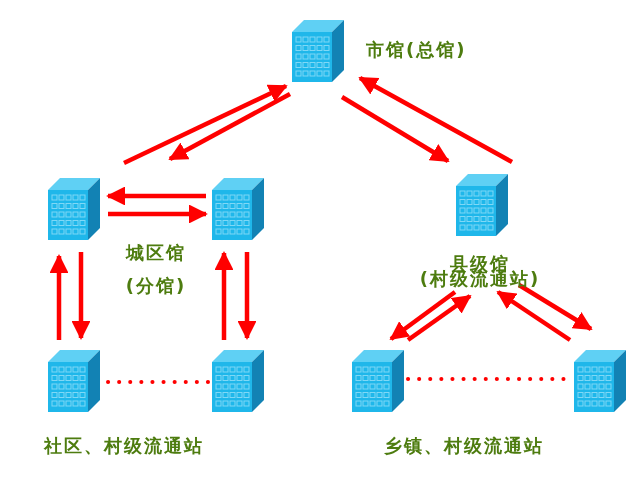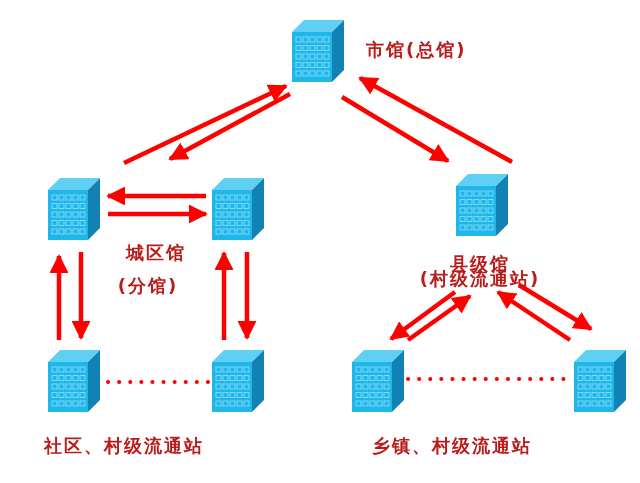--- a/index.html
+++ b/index.html
@@ -1,19 +1,19 @@
 <!DOCTYPE html>
 <html><head>
   <meta charset="utf-8">
   <style>
     html, body { margin: 0; padding: 0; background: #ffffff; }
     body { width: 640px; height: 483px; position: relative; overflow: hidden;
            font-family: "DejaVu Sans", sans-serif; }
     #diagram { position: absolute; left: 0; top: 0; width: 640px; height: 483px; }
-    .lbl { position: absolute; color: #b91c1c; font-family: "DejaVu Sans", sans-serif;
+    .lbl { position: absolute; color: #4d7c0f; font-family: "DejaVu Sans", sans-serif;
            font-size: 18px; font-weight: bold; letter-spacing: 2px; white-space: nowrap; }
     .lbl.center { text-align: center; }
   </style>
 </head>
 <body>
 
 <svg id="diagram" width="640" height="483" viewBox="0 0 640 483" xmlns="http://www.w3.org/2000/svg">
   <defs>
     <marker id="ah" viewBox="0 0 10 10" refX="9" refY="5" markerWidth="4.2" markerHeight="4.2" orient="auto">
       <path d="M0,0 L10,5 L0,10 Z" fill="#ff0000"></path>
@@ -282,19 +282,19 @@
         <rect x="18" y="51" width="5" height="5" fill="none" stroke="#7fd8f6" stroke-width="1"></rect>
         <rect x="25" y="51" width="5" height="5" fill="none" stroke="#7fd8f6" stroke-width="1"></rect>
         <rect x="32" y="51" width="5" height="5" fill="none" stroke="#7fd8f6" stroke-width="1"></rect>
       </g>
     </g>
 </svg>
 
 <div class="lbl" style="left:366px; top:38px;">市馆(总馆)</div>
 
 <div class="lbl center" style="left:116px; top:241px; width:80px;">城区馆</div>
-<div class="lbl center" style="left:104px; top:274px; width:88px;">(分馆)</div>
+<div class="lbl center" style="left:112px; top:274px; width:88px;">(分馆)</div>
 
 <div class="lbl center" style="left:430px; top:252px; width:100px;">县级馆</div>
 <div class="lbl center" style="left:405px; top:267px; width:150px;">(村级流通站)</div>
 
 <div class="lbl" style="left:44px; top:434px;">社区、村级流通站</div>
-<div class="lbl" style="left:372px; top:434px;">乡镇、村级流通站</div>
+<div class="lbl" style="left:384px; top:434px;">乡镇、村级流通站</div>
 
 </body></html>

